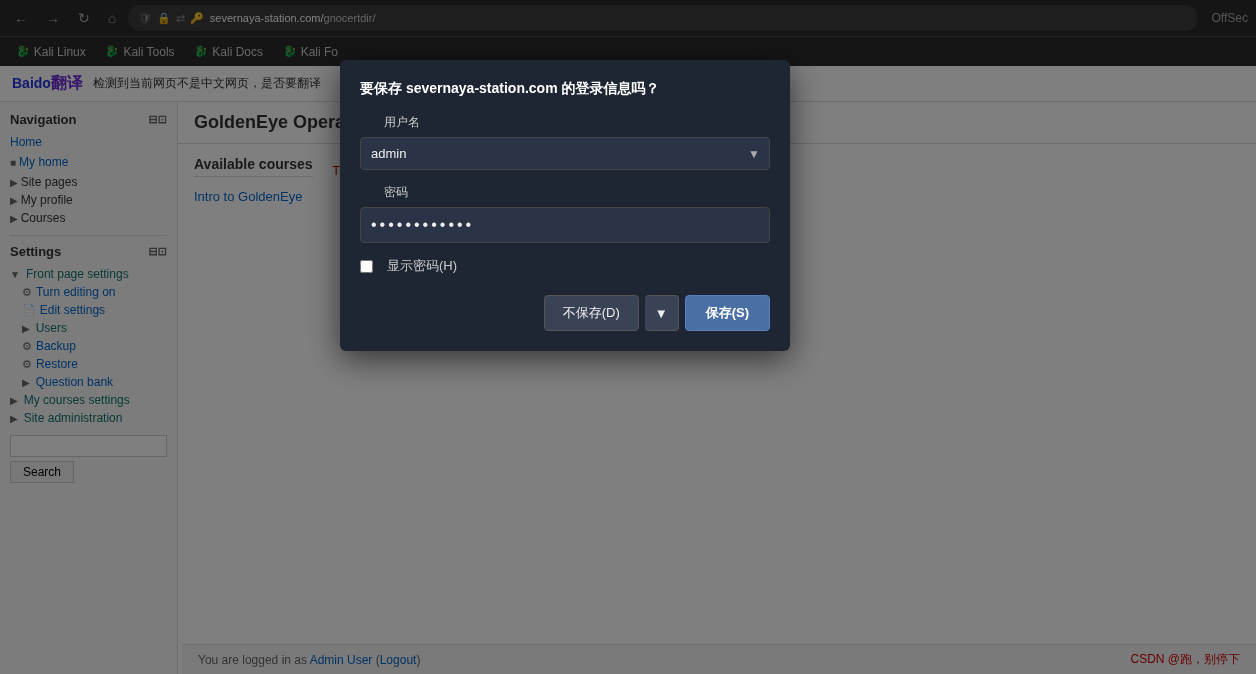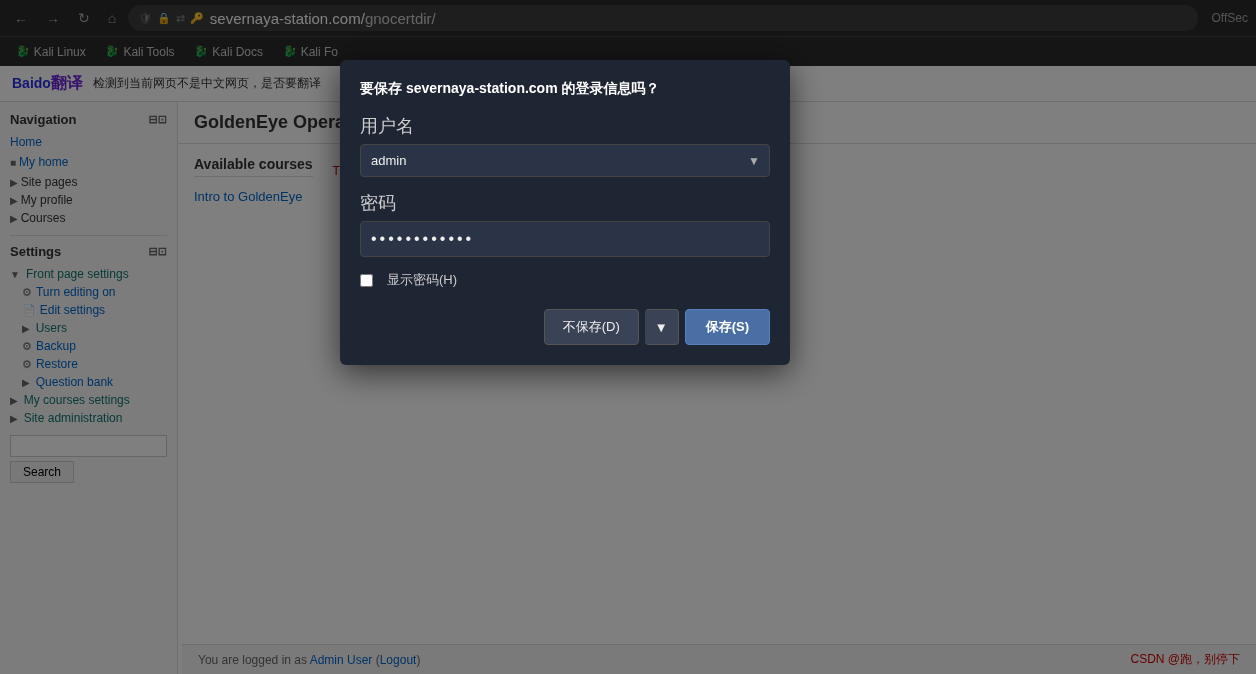--- a/index.html
+++ b/index.html
@@ -27,21 +27,21 @@
       align-items: center;
       flex: 1;
       background: #3c3c3c;
       border-radius: 20px;
       height: 26px;
       padding: 0 10px;
       gap: 6px;
     }
     .address-bar-icons { display: flex; gap: 5px; align-items: center; }
     .addr-icon { color: #888; font-size: 11px; }
-    .address-text { color: #ccc; font-size: 15px; flex: 1; }
+    .address-text { color: #ccc; font-size: 11px; flex: 1; }
     .address-text span { color: #fff; }
 
     
     .bookmarks-bar {
       background: #2b2b2b;
       height: 30px;
       display: flex;
       align-items: center;
       padding: 0 8px;
       gap: 4px;
@@ -187,23 +187,24 @@
       margin-left: 340px;
       box-shadow: 0 8px 32px rgba(0,0,0,0.6);
     }
     .modal-title {
       font-size: 14px;
       font-weight: bold;
       color: #fff;
       margin-bottom: 16px;
     }
     .modal-label {
-      font-size: 18px;
+      font-size: 12px;
       color: #ccc;
       margin-bottom: 6px;
+      margin-left: 24px;
     }
     .modal-select-container {
       position: relative;
       margin-bottom: 14px;
     }
     .modal-select {
       width: 100%;
       background: #2b3447;
       color: #eee;
       border: 1px solid #444;

